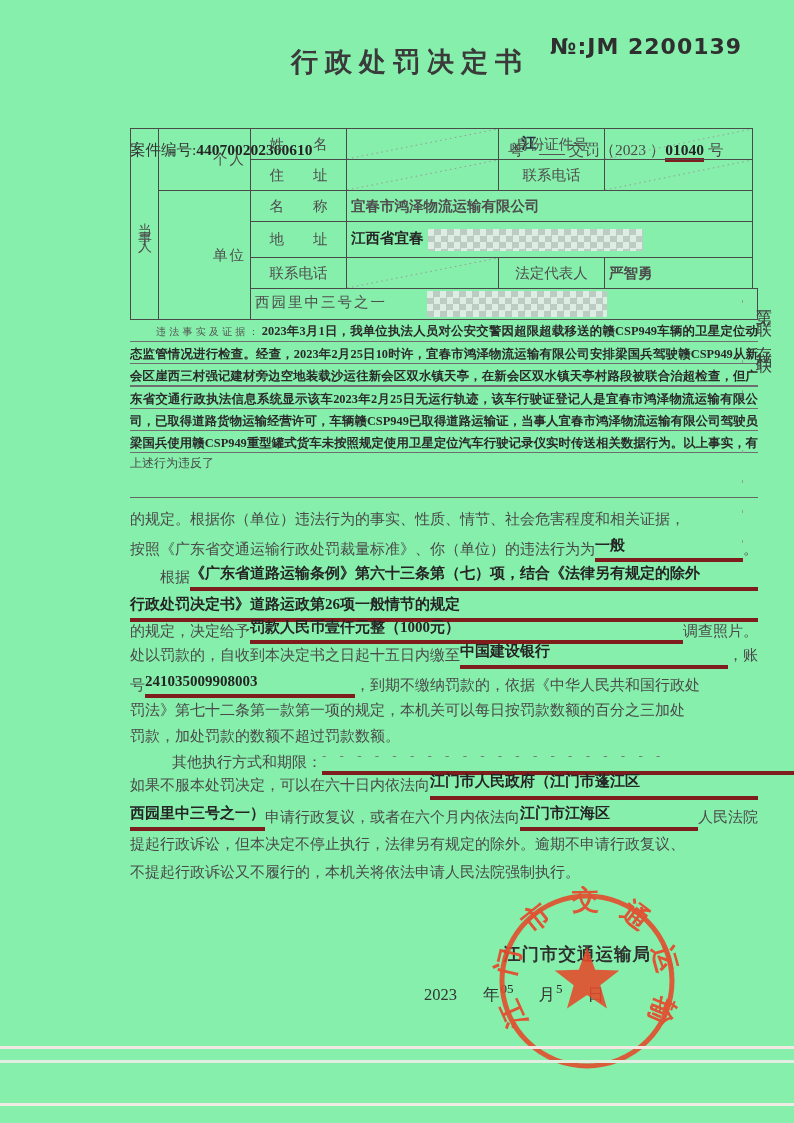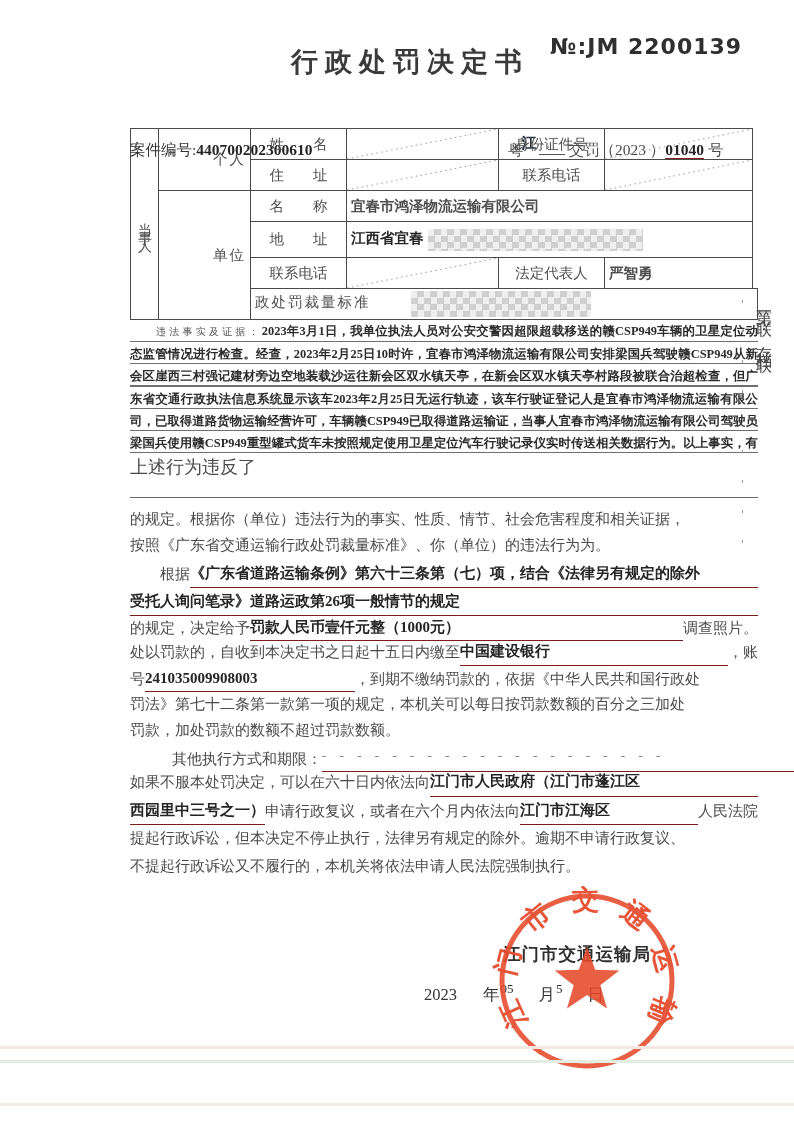--- a/index.html
+++ b/index.html
@@ -1,33 +1,33 @@
 <!DOCTYPE html>
 <html><head>
 <meta charset="utf-8">
 <style>
   html,body{margin:0;padding:0;background:#e8e6e1;}
   .sheet{
     position:relative;width:794px;height:1123px;margin:0 auto;
-    background:#ffffff;overflow:hidden;
+    background:#86efac;overflow:hidden;
     font-family:"Liberation Serif","DejaVu Serif",serif;
     color:#4a4a4a;
   }
   .abs{position:absolute;}
   
   .doc-no{left:550px;top:34px;font-family:"DejaVu Sans","Liberation Sans",sans-serif;
     font-size:22px;letter-spacing:1px;color:#2f2f2f;font-weight:600;}
   .title{left:240px;top:44px;width:340px;text-align:center;font-size:27px;
     letter-spacing:7px;font-weight:600;color:#3a3a3a;}
   .case-row{left:130px;top:100px;width:628px;font-size:15.5px;display:flex;margin-top:40px;}
   .case-left{color:#333;}
   .case-right{position:absolute;left:378px;top:0;white-space:nowrap;}
   .hand{position:relative;top:-7px;left:-2px;font-weight:600;color:#23303f;font-size:15px;}
   .blankline{display:inline-block;width:26px;border-bottom:1px solid #555;}
-  .u{border-bottom:1px solid #7f1d1d;}
+  .u{border-bottom:4px solid #7f1d1d;}
   .filled{font-weight:700;color:#252525;}
   
   table.party{position:absolute;left:130px;top:128px;width:628px;border-collapse:collapse;
     table-layout:fixed;font-size:14.5px;}
   table.party td{border:1px solid #4a4a4a;padding:1px 4px;height:28px;color:#4e4e4e;
     position:relative;overflow:hidden;}
   td.vparty{writing-mode:vertical-rl;text-align:center;letter-spacing:8px;width:28px;
     font-size:14px;}
   td.group{text-align:right;letter-spacing:2px;}
   td.lbl{text-align:center;}
@@ -36,21 +36,21 @@
     background:repeating-conic-gradient(#c7c7c7 0% 25%,#ededed 0% 50%) 0 0/13px 13px;
     opacity:.85;border-radius:1px;}
   
   .facts{left:130px;top:320px;width:628px;height:133px;line-height:22.2px;
     background-image:repeating-linear-gradient(to bottom,transparent 0,transparent 21px,#6e6e6e 21px,#6e6e6e 22.2px);
     font-size:12.4px;overflow:hidden;text-align:justify;}
   .facts .label{font-size:10px;letter-spacing:3px;color:#555;padding-left:26px;}
   .facts .body{font-weight:700;color:#2b2b2b;}
   .flexline{display:flex;align-items:flex-end;}
   .grow{flex:1;}
-  .violation{left:130px;top:455px;width:628px;font-size:18px;}
+  .violation{left:130px;top:455px;width:628px;font-size:12px;}
   .rule{left:130px;top:497px;width:628px;height:0;border-top:1px solid #666;}
   .par{left:130px;width:628px;font-size:15px;line-height:26px;}
   .p-discretion{top:506px;}
   .p-basis{top:560px;line-height:27px;}
   .p-basis .l1{padding-left:30px;}
   .p-penalty{top:614px;}
   .p-payment{top:639px;line-height:25.5px;}
   .p-other{top:744px;margin-left:42px;}
   .dashes{color:#777;font-size:13px;letter-spacing:5px;position:relative;top:-2px;}
   .p-appeal{top:768px;line-height:27.5px;}
@@ -140,50 +140,51 @@
       <td class="lbl">联系电话</td>
       <td>
             <svg class="diag">
               <line x1="0" y1="100%" x2="100%" y2="0" stroke="#999" stroke-width="1" stroke-dasharray="1.5 3.5"></line>
             </svg>
           </td>
       <td class="lbl">法定代表人</td>
       <td class="filled">严智勇</td>
     </tr>
     <tr>
-      <td colspan="5"><span style="letter-spacing:2px;">政处罚裁量标准</span><span class="redact" style="width:180px;margin-left:40px;height:26px;"></span></td>
+      <td colspan="5"><span style="letter-spacing:2px;">西园里中三号之一</span><span class="redact" style="width:180px;margin-left:40px;height:26px;"></span></td>
     </tr>
   </tbody>
     </table>
 
   <div class="abs facts">
     <span class="label">违法事实及证据：</span><span class="body">2023年3月1日，我单位执法人员对公安交警因超限超载移送的赣CSP949车辆的卫星定位动态监管情况进行检查。经查，2023年2月25日10时许，宜春市鸿泽物流运输有限公司安排梁国兵驾驶赣CSP949从新会区崖西三村强记建材旁边空地装载沙运往新会区双水镇天亭，在新会区双水镇天亭村路段被联合治超检查，但广东省交通行政执法信息系统显示该车2023年2月25日无运行轨迹，该车行驶证登记人是宜春市鸿泽物流运输有限公司，已取得道路货物运输经营许可，车辆赣CSP949已取得道路运输证，当事人宜春市鸿泽物流运输有限公司驾驶员梁国兵使用赣CSP949重型罐式货车未按照规定使用卫星定位汽车行驶记录仪实时传送相关数据行为。以上事实，有现场笔录、受托人询问笔录、车辆GPS轨迹、调查照片、视频资料等证据为证。</span>
   </div>
 
   <div class="abs violation flexline">
     <span>上述行为违反了</span>
   </div>
 
   <div class="abs rule"></div>
 
   <div class="abs par p-discretion">
     <div>的规定。根据你（单位）违法行为的事实、性质、情节、社会危害程度和相关证据，</div>
     <div class="flexline">
       <span>按照《广东省交通运输行政处罚裁量标准》、你（单位）的违法行为为</span>
+      <span class="u filled grow">一般</span>
       <span>。</span>
     </div>
   </div>
 
   <div class="abs par p-basis">
     <div class="flexline l1">
       <span>根据</span>
       <span class="u filled grow">《广东省道路运输条例》第六十三条第（七）项，结合《法律另有规定的除外</span>
     </div>
     <div class="flexline">
-      <span class="u filled grow">受托人询问笔录》道路运政第26项一般情节的规定</span>
+      <span class="u filled grow">行政处罚决定书》道路运政第26项一般情节的规定</span>
     </div>
   </div>
 
   <div class="abs par p-penalty flexline">
     <span>的规定，决定给予</span>
     <span class="u filled grow">罚款人民币壹仟元整（1000元）</span>
     <span>调查照片。</span>
   </div>
 
   <div class="abs par p-payment">

